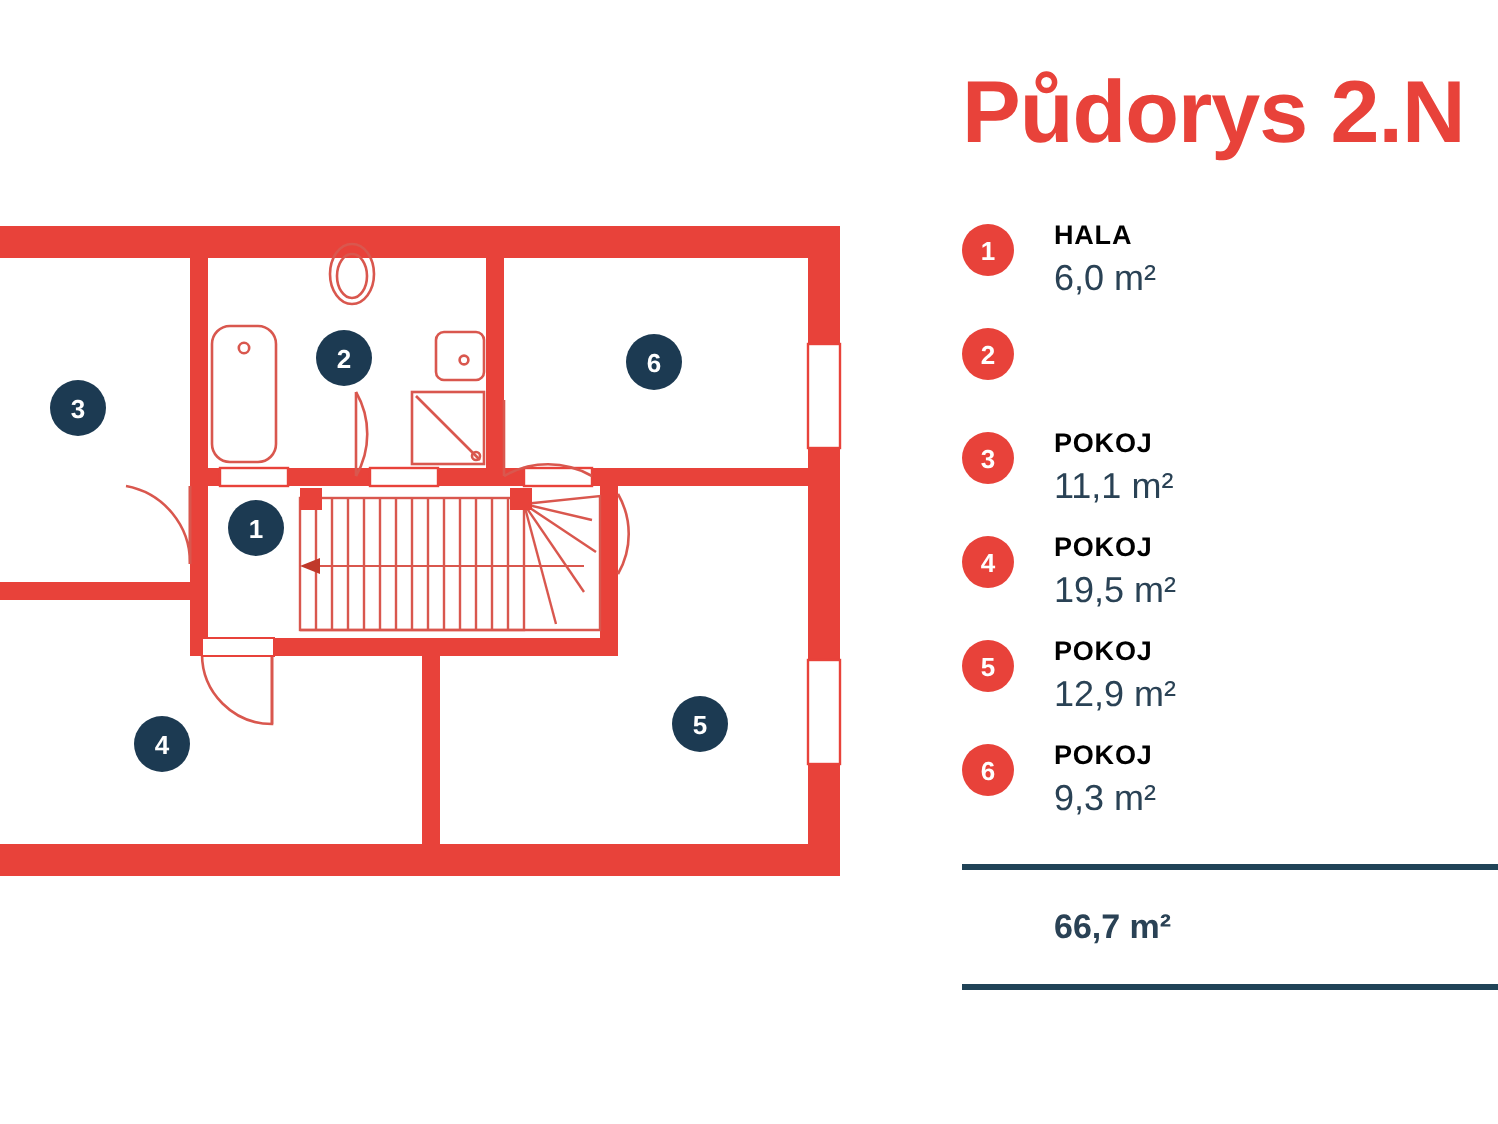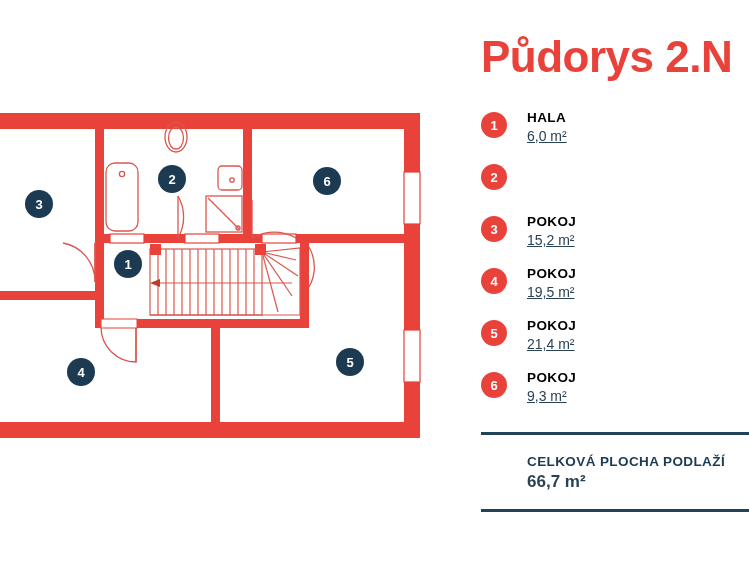--- a/index.html
+++ b/index.html
@@ -31,22 +31,22 @@
     font-size:13px;font-weight:bold;
     display:flex;align-items:center;justify-content:center;
     line-height:1;
   }
   .legend-text{position:absolute;left:46px;top:0px;}
   .legend-name{
     font-size:13.5px;font-weight:bold;color:#000000;
     letter-spacing:0.4px;line-height:1.25;white-space:nowrap;
   }
   .legend-area{
-    font-size:14px;font-weight:normal;color:#2A4255;
-    line-height:1.35;white-space:nowrap;text-decoration:underline;
+    font-size:18px;font-weight:normal;color:#2A4255;
+    line-height:1.35;white-space:nowrap;
   }
 
   #total{position:absolute;left:11px;top:432px;width:268px;}
   .rule{height:3px;background:#204357;width:268px;}
   .total-body{padding:18px 0 16px 46px;}
   .total-name{
     font-size:13.5px;font-weight:bold;color:#1C3A52;
     letter-spacing:0.4px;line-height:1.3;white-space:nowrap;
   }
   .total-area{
@@ -217,53 +217,52 @@
       </div>
 
       <div class="legend-row">
         <div class="badge">2</div>
       </div>
 
       <div class="legend-row">
         <div class="badge">3</div>
         <div class="legend-text">
           <div class="legend-name">POKOJ</div>
-          <div class="legend-area">15,2 m²</div>
+          <div class="legend-area">11,1 m²</div>
         </div>
       </div>
 
       <div class="legend-row">
         <div class="badge">4</div>
         <div class="legend-text">
           <div class="legend-name">POKOJ</div>
           <div class="legend-area">19,5 m²</div>
         </div>
       </div>
 
       <div class="legend-row">
         <div class="badge">5</div>
         <div class="legend-text">
           <div class="legend-name">POKOJ</div>
-          <div class="legend-area">21,4 m²</div>
+          <div class="legend-area">12,9 m²</div>
         </div>
       </div>
 
       <div class="legend-row">
         <div class="badge">6</div>
         <div class="legend-text">
           <div class="legend-name">POKOJ</div>
           <div class="legend-area">9,3 m²</div>
         </div>
       </div>
 
     </div>
 
     <div id="total">
       <div class="rule"></div>
       <div class="total-body">
-        <div class="total-name">CELKOVÁ PLOCHA PODLAŽÍ</div>
         <div class="total-area">66,7 m²</div>
       </div>
       <div class="rule"></div>
     </div>
 
   </div>
 </div>
 
 </body></html>

